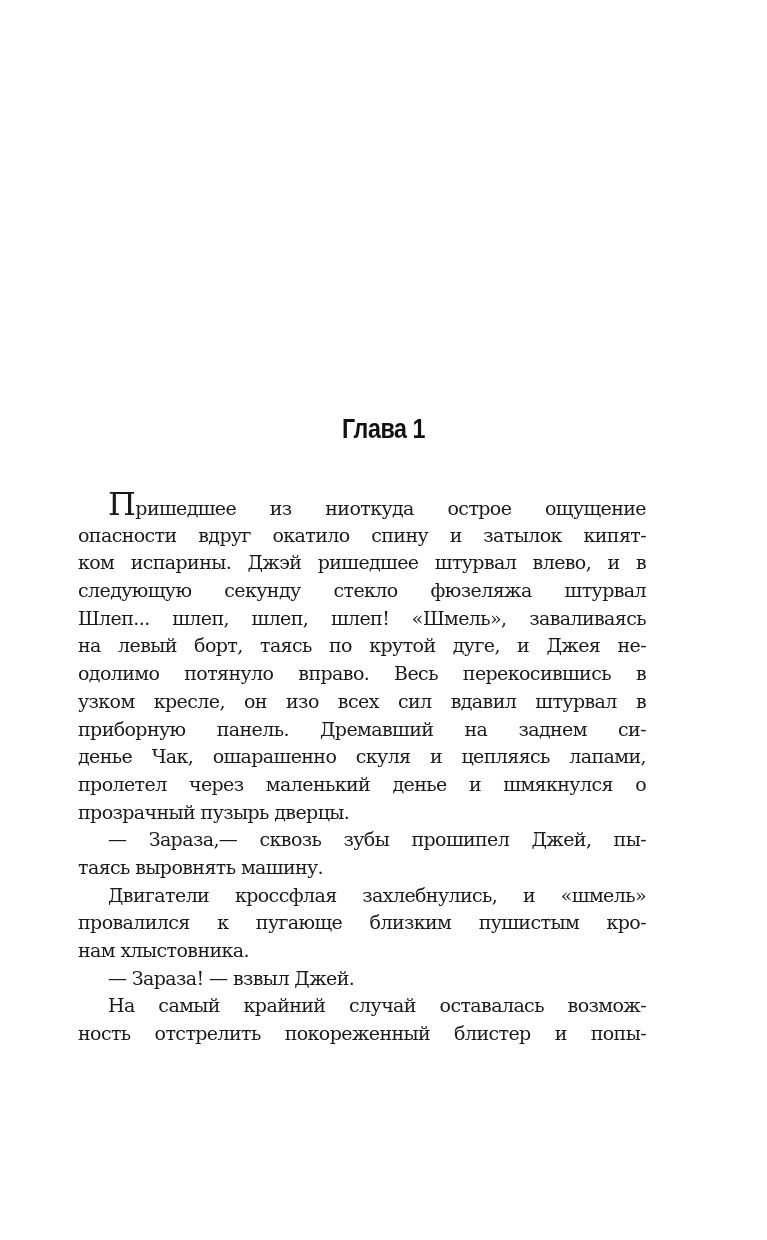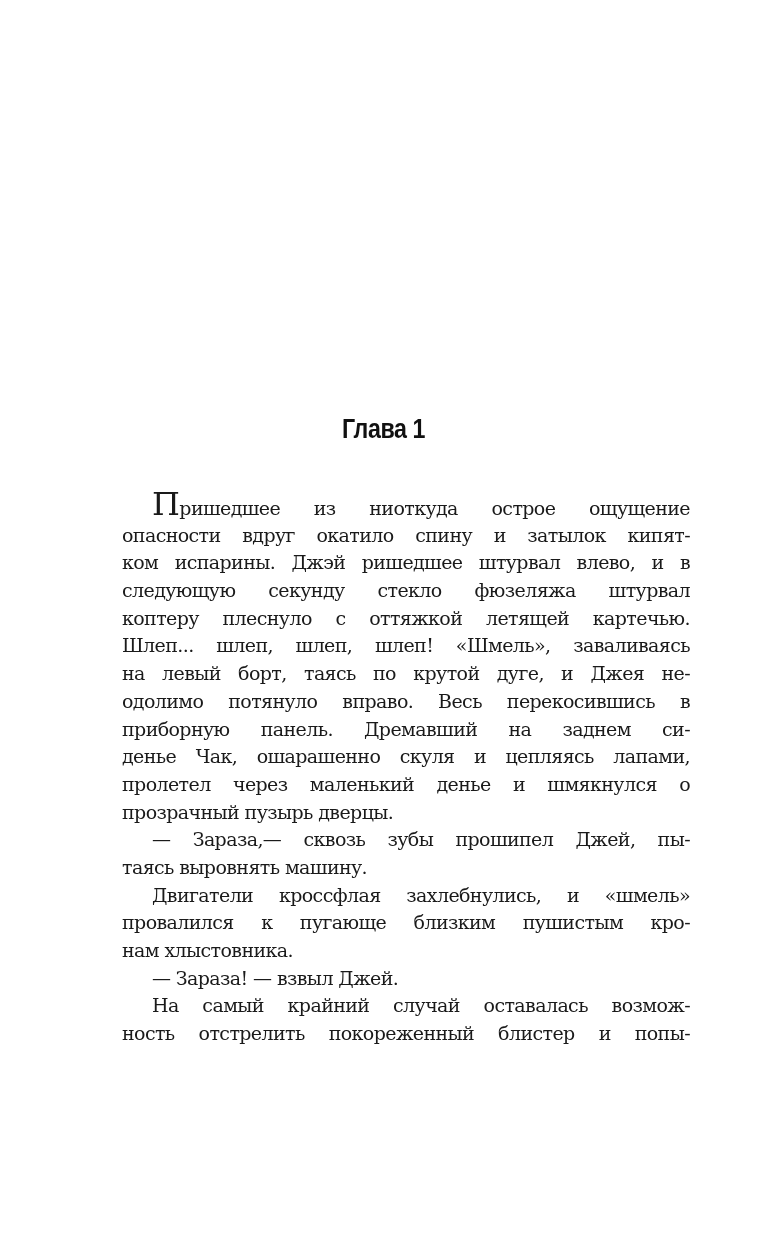--- a/index.html
+++ b/index.html
@@ -6,21 +6,21 @@
   body { width: 767px; height: 1240px; position: relative; overflow: hidden; }
   .page { position: absolute; left: 0; top: 0; width: 767px; height: 1028px; background: #fff; border-radius: 18px; }
   .chapter-title {
     position: absolute; left: 0; width: 767px; top: 414px;
     text-align: center;
     font-family: "Liberation Sans", sans-serif;
     font-weight: bold; font-size: 27px; color: #111;
     letter-spacing: -0.5px;
     transform: scaleX(0.86);
   }
-  .body-text { position: absolute; left: 78px; top: 494px; width: 568px; margin-left: 44px; }
+  .body-text { position: absolute; left: 78px; top: 494px; width: 568px; }
   .line {
     height: 27.7px; line-height: 27.7px;
     font-family: "DejaVu Serif", serif;
     font-size: 19px; color: #1a1a1a;
     white-space: nowrap;
     text-align: justify; text-align-last: justify;
     letter-spacing: -0.6px;
   }
   .line.last { text-align-last: left; }
   .line.indent { padding-left: 30px; }
@@ -31,24 +31,24 @@
 
 <div class="page">
   <div class="chapter-title">Глава 1</div>
 
   <div class="body-text">
 
     <div class="line indent"><span class="dropcap">П</span><span>ришедшее из ниоткуда острое ощущение</span></div>
     <div class="line">опасности вдруг окатило спину и затылок кипят-</div>
     <div class="line">ком испарины. Джэй ришедшее штурвал влево, и в</div>
     <div class="line">следующую секунду стекло фюзеляжа штурвал</div>
-    <div class="line">коптеру плеснуло с оттяжкой летящей картечью.</div>
     <div class="line">Шлеп... шлеп, шлеп, шлеп! «Шмель», заваливаясь</div>
     <div class="line">на левый борт, таясь по крутой дуге, и Джея не-</div>
     <div class="line">одолимо потянуло вправо. Весь перекосившись в</div>
+    <div class="line">узком кресле, он изо всех сил вдавил штурвал в</div>
     <div class="line">приборную панель. Дремавший на заднем си-</div>
     <div class="line">денье Чак, ошарашенно скуля и цепляясь лапами,</div>
     <div class="line">пролетел через маленький денье и шмякнулся о</div>
     <div class="line last">прозрачный пузырь дверцы.</div>
 
     <div class="line indent">— Зараза,— сквозь зубы прошипел Джей, пы-</div>
     <div class="line last">таясь выровнять машину.</div>
 
     <div class="line indent">Двигатели кроссфлая захлебнулись, и «шмель»</div>
     <div class="line">провалился к пугающе близким пушистым кро-</div>

